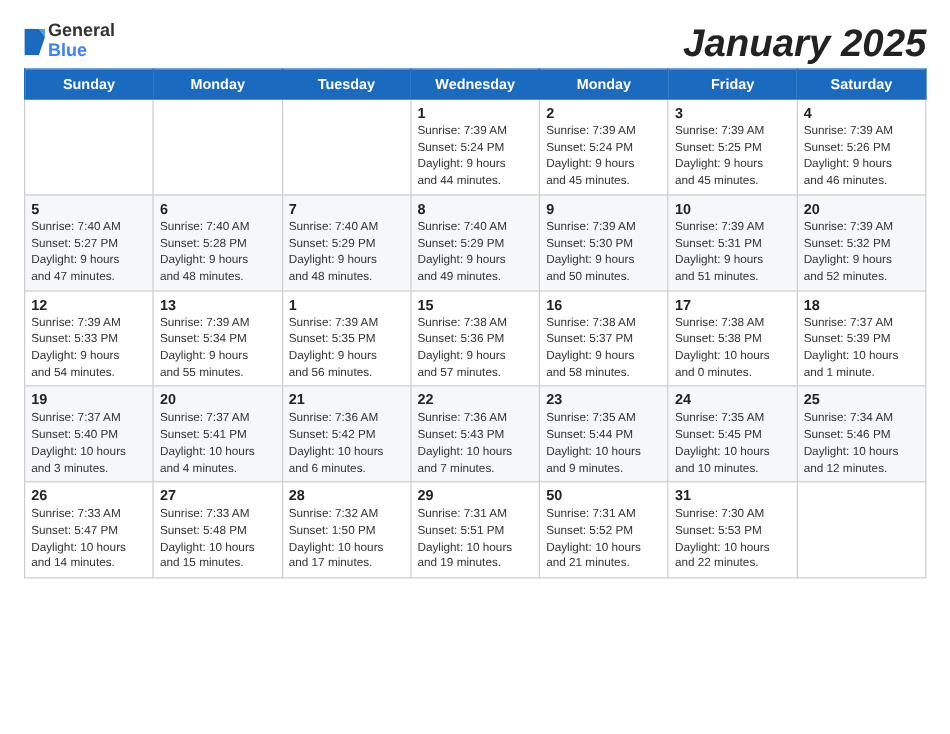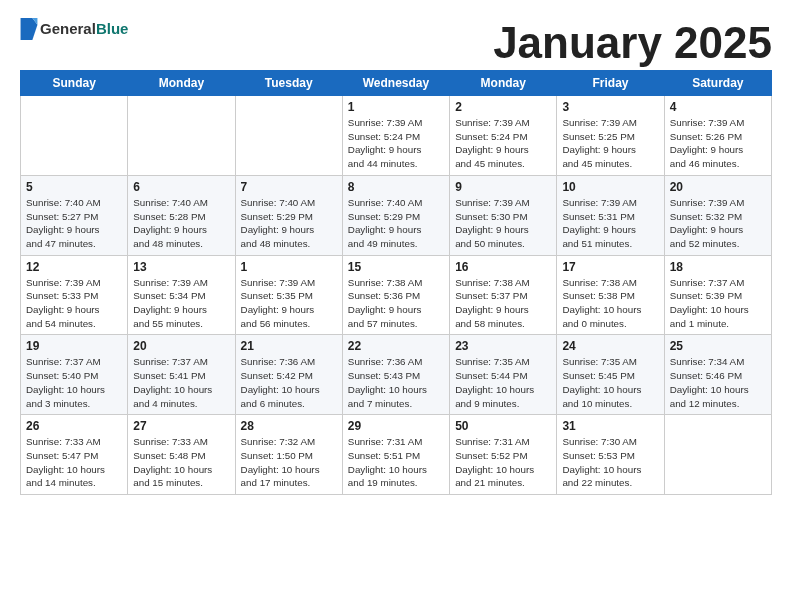--- a/index.html
+++ b/index.html
@@ -19,45 +19,46 @@
       align-items: flex-start;
       justify-content: space-between;
       margin-bottom: 2px;
     }
     .logo {
       display: flex;
       align-items: center;
     }
     .logo-text {
       display: flex;
-      flex-direction: row;
+      flex-direction: column;
       line-height: 1.1;
     }
     .logo-general {
       font-size: 15px;
       font-weight: bold;
       color: #333;
     }
     .logo-blue {
       font-size: 15px;
       font-weight: bold;
-      color: #0f766e;
+      color: #3b82f6;
     }
     .logo-icon {
       width: 18px;
       height: 22px;
       margin-right: 2px;
     }
     .title-section {
       text-align: right;
     }
     .main-title {
-      font-size: 44px;
+      font-size: 32px;
       font-weight: bold;
       color: #222;
+      font-style: italic;
     }
     .subtitle {
       font-size: 16px;
       color: #444;
       font-weight: normal;
     }
     .calendar {
       width: 100%;
       border-collapse: collapse;
       font-size: 10.5px;

